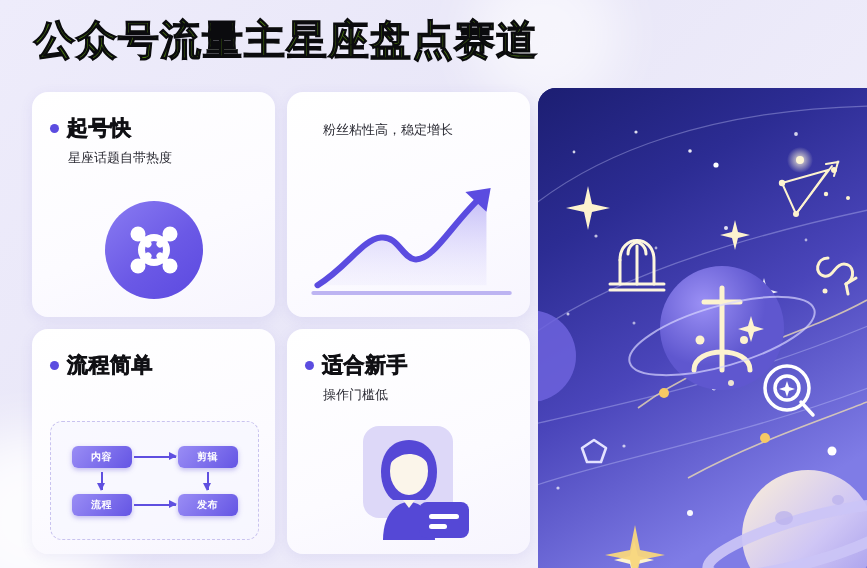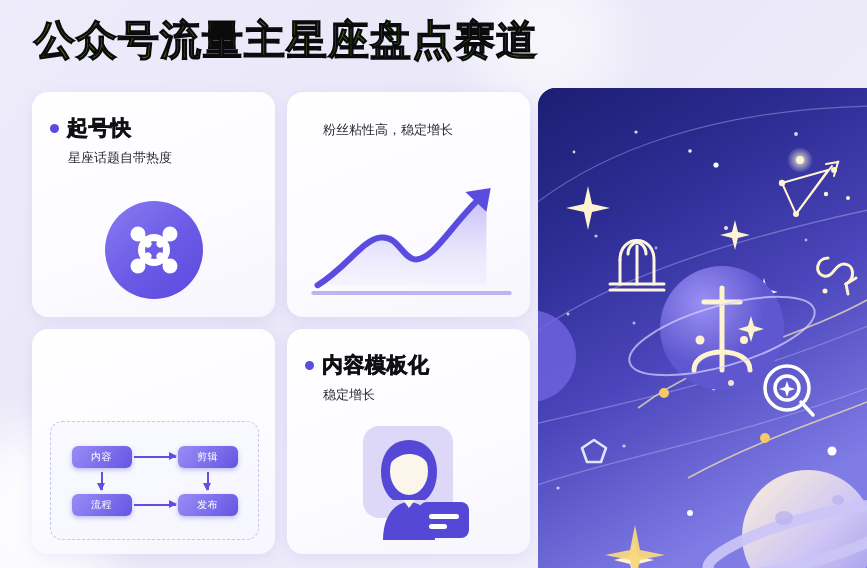--- a/index.html
+++ b/index.html
@@ -63,21 +63,21 @@
     position:absolute; left:18px; right:16px; top:6px; bottom:14px;
     border:1.4px dashed #c9c3ef; border-radius:12px;
     background:rgba(247,246,255,.7);
     display:flex; align-items:center; justify-content:center;
   }
   .flow-grid { display:grid; grid-template-columns:auto 46px auto; grid-template-rows:auto 26px auto;
                align-items:center; justify-items:center; }
   .fbox {
     width:60px;height:22px;border-radius:6px;
     background:linear-gradient(130deg,#9a8df5 0%,#6455e4 100%);
-    color:#fff;font-size:10px;font-weight:normal;
+    color:#fff;font-size:10px;font-weight:bold;
     display:flex;align-items:center;justify-content:center;
     box-shadow:0 2px 5px rgba(90,72,210,.35);
     letter-spacing:.5px;
   }
   .arrow-h { width:42px;height:2px;background:#5f4fe0;position:relative; }
   .arrow-h:after { content:""; position:absolute; right:-1px; top:-3.2px;
     border-left:8px solid #5f4fe0; border-top:4px solid transparent; border-bottom:4px solid transparent;}
   .arrow-v { width:2px;height:18px;background:#5f4fe0;position:relative; }
   .arrow-v:after { content:""; position:absolute; bottom:-1px; left:-3.2px;
     border-top:8px solid #5f4fe0; border-left:4px solid transparent; border-right:4px solid transparent;}
@@ -144,20 +144,24 @@
             <path d="M12,104 C40,86 54,58 72,56 C88,54 92,76 104,78 C122,80 140,40 172,10 L172,104 Z" fill="url(#fillg)"></path>
             <path d="M12,104 C40,86 54,58 72,56 C88,54 92,76 104,78 C122,80 140,40 170,12" fill="none" stroke="#5b4ce0" stroke-width="6" stroke-linecap="round" stroke-linejoin="round"></path>
             <path d="M152,10 L176,6 L172,30 Z" fill="#5b4ce0"></path>
             <rect x="6" y="110" width="190" height="4" rx="2" fill="#bdb4f2"></rect>
           </svg>
         </div>
       </div>
     </div>
 
     <div class="card">
+      <div class="card-head">
+        <span class="dot"></span>
+        <span class="card-title">流程简单</span>
+      </div>
       <div class="art">
         <div class="flowbox">
           <div class="flow-grid">
             <div class="fbox">内容</div>
             <div>
                 <div class="arrow-h"></div>
               </div>
             <div class="fbox">剪辑</div>
 
             <div>
@@ -174,23 +178,23 @@
               </div>
             <div class="fbox">发布</div>
           </div>
         </div>
       </div>
     </div>
 
     <div class="card">
       <div class="card-head">
         <span class="dot"></span>
-        <span class="card-title">内容模板化</span>
-      </div>
-      <div class="card-sub">稳定增长</div>
+        <span class="card-title">适合新手</span>
+      </div>
+      <div class="card-sub">操作门槛低</div>
       <div class="art">
         <div class="avatar-wrap">
           <svg width="128" height="118" viewBox="0 0 128 118">
             <rect x="18" y="2" width="90" height="92" rx="16" fill="#ddd8f8"></rect>
             <path d="M64,16 C82,16 92,30 92,48 C92,62 86,72 80,76 L48,76 C42,72 36,62 36,48 C36,30 46,16 64,16 Z" fill="#5548d6"></path>
             <ellipse cx="64" cy="47" rx="19" ry="24" fill="#fbf5ea"></ellipse>
             <path d="M45,40 C45,24 56,18 64,18 C72,18 83,24 83,40 C78,32 70,30 64,30 C58,30 50,33 45,40 Z" fill="#5548d6"></path>
             <path d="M38,116 C38,92 50,78 64,78 C78,78 90,92 90,116 Z" fill="#5548d6"></path>
             <path d="M58,76 L64,84 L70,76 Z" fill="#fbf5ea"></path>
             <rect x="74" y="78" width="50" height="36" rx="8" fill="#5548d6"></rect>

